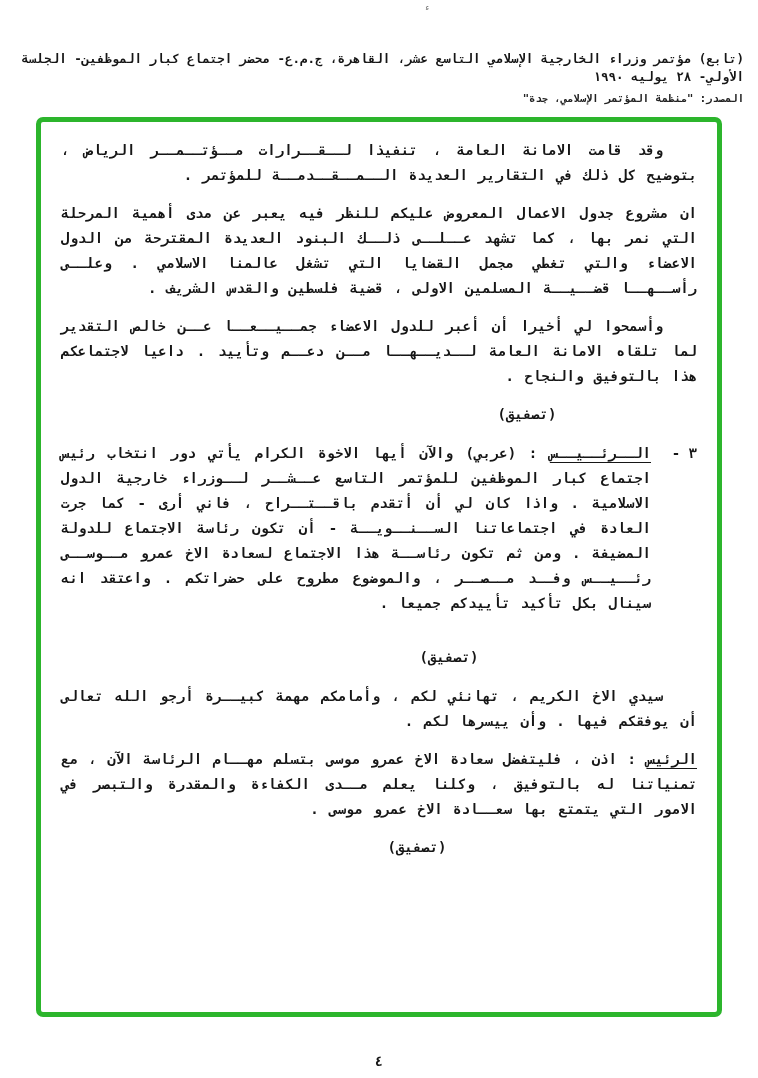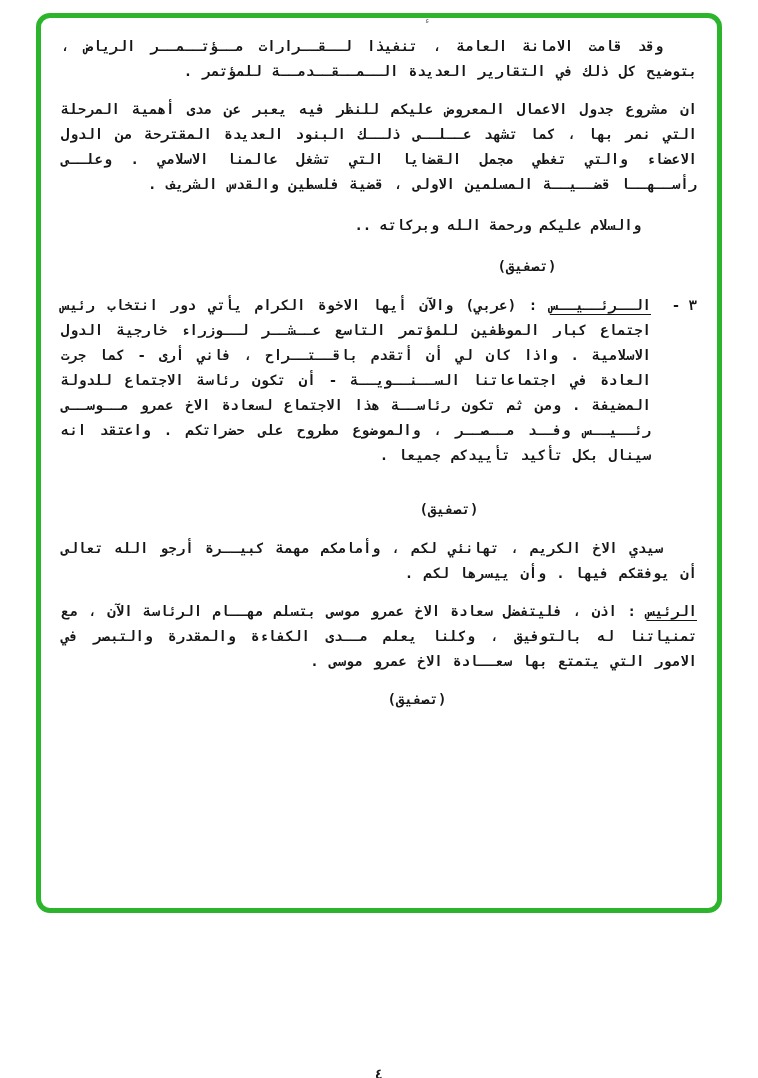--- a/index.html
+++ b/index.html
@@ -37,21 +37,21 @@
   }
   .h2 {
     font-size: 10.5px;
     font-weight: bold;
     margin-top: 7px;
     color: #222;
   }
   .frame {
     margin: 13px 36px 0 36px;
     border: 5px solid var(--frame-color, #2cb52c);
-    border-radius: 14px;
+    border-radius: 7px;
     padding: 16px 20px 12px 20px;
     min-height: 900px;
   }
   .para {
     font-size: 14px;
     font-weight: bold;
     line-height: 25px;
     text-align: justify;
     word-spacing: 2px;
     margin-bottom: 13px;
@@ -96,29 +96,33 @@
   }
   .page-num { font-size: 14px; font-weight: bold; }
 </style>
 </head>
 <body>
 
 <div class="page">
 
   <div class="artifact">ء</div>
 
+  <header class="doc-header">
+    <div class="h1">(تابع) مؤتمر وزراء الخارجية الإسلامي التاسع عشر، القاهرة، ج.م.ع- محضر اجتماع كبار الموظفين- الجلسة الأولي- ٢٨ يوليه ١٩٩٠</div>
+    <div class="h2">المصدر: "منظمة المؤتمر الإسلامي، جدة"</div>
+  </header>
 
   <main class="frame">
 
     <p class="para indent">وقد قامت الامانة العامة ، تنفيذا لــقــرارات مــؤتــمــر الرياض ، بتوضيح كل ذلك في التقارير العديدة الــمــقــدمــة للمؤتمر .</p>
 
     <p class="para">ان مشروع جدول الاعمال المعروض عليكم للنظر فيه يعبر عن مدى أهمية المرحلة التي نمر بها ، كما تشهد عــلــى ذلــك البنود العديدة المقترحة من الدول الاعضاء والتي تغطي مجمل القضايا التي تشغل عالمنا الاسلامي . وعلــى رأســهــا قضــيــة المسلمين الاولى ، قضية فلسطين والقدس الشريف .</p>
 
+    <p class="para indent">وأسمحوا لي أخيرا أن أعبر للدول الاعضاء جمــيــعــا عــن خالص التقدير لما تلقاه الامانة العامة لــديــهــا مــن دعــم وتأييد . داعيا لاجتماعكم هذا بالتوفيق والنجاح .</p>
 
-    <p class="salam">والسلام عليكم ورحمة الله وبركاته ..</p>
 
     <p class="applause a1">(تصفيق)</p>
 
     <div class="item">
       <span class="item-num">٣ -</span>
       <p class="para item-text"><span class="speaker">الــرئــيــس</span><span> : (عربي) والآن أيها الاخوة الكرام يأتي دور انتخاب رئيس اجتماع كبار الموظفين للمؤتمر التاسع عــشــر لــوزراء خارجية الدول الاسلامية . واذا كان لي أن أتقدم باقــتــراح ، فاني أرى - كما جرت العادة في اجتماعاتنا الســنــويــة - أن تكون رئاسة الاجتماع للدولة المضيفة . ومن ثم تكون رئاســة هذا الاجتماع لسعادة الاخ عمرو مــوســى رئــيــس وفــد مــصــر ، والموضوع مطروح على حضراتكم . واعتقد انه سينال بكل تأكيد تأييدكم جميعا .</span></p>
     </div>
 
     <p class="applause a2">(تصفيق)</p>
 

